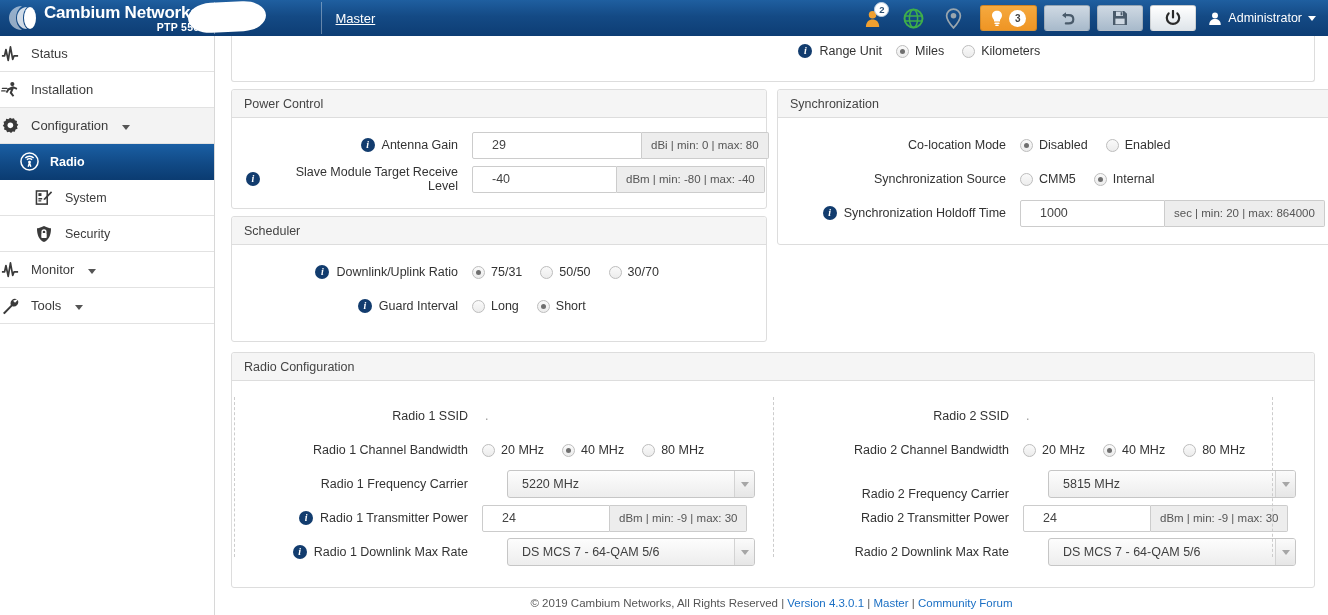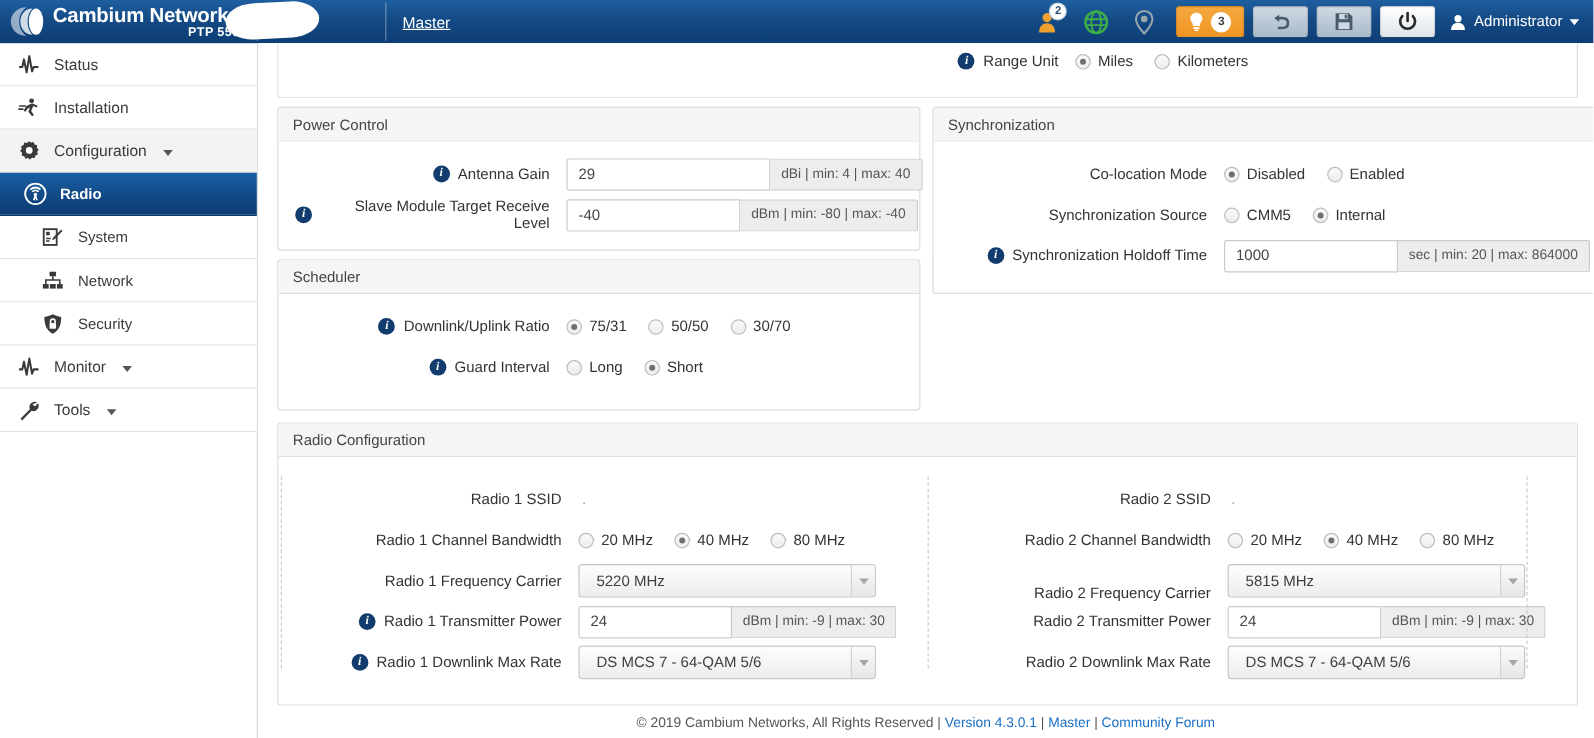--- a/index.html
+++ b/index.html
@@ -101,21 +101,21 @@
   .layout { display: flex; width: 1328px; height: 579px; }
 
   
   .sidebar {
     width: 215px; flex: 0 0 215px;
     background: #ffffff;
     border-right: 1px solid #d8d8d8;
   }
   .nav-item {
     height: 36px; display: flex; align-items: center;
-    padding-left: 14px; gap: 11px;
+    gap: 11px;
     border-bottom: 1px solid #e2e2e2;
     font-size: 13px; color: #3b3b3b; cursor: pointer;
     background: #ffffff;
   }
   .nav-item.grey { background: #f3f3f3; }
   .nav-item.sub { padding-left: 34px; font-size: 12.5px; }
   .nav-item.active {
     background: linear-gradient(to bottom,#1a5fa4 0%,#114a86 55%,#0b3c72 100%);
     color: #ffffff; font-weight: bold; border-bottom: 1px solid #0b3c72; padding-left: 19px;
   }
@@ -172,35 +172,35 @@
   .radio.on::after {
     content: ""; width: 5px; height: 5px; border-radius: 50%;
     background: #6f6f6f;
   }
   .rlabel { font-size: 12.5px; color: #333; margin-right: 12px; cursor: pointer; }
 
   
   .ingrp { display: flex; align-items: stretch; }
   .ctl-input {
     height: 27px; border: 1px solid #cccccc; background: #ffffff;
-    font-size: 12.5px; color: #444; padding: 0 9px; outline: none;
+    font-size: 12.5px; color: #444; padding: 0 19px; outline: none;
     font-family: "Liberation Sans", sans-serif;
     border-radius: 2px 0 0 2px;
   }
   .addon {
     height: 27px; line-height: 25px;
     background: #ededed; border: 1px solid #cccccc; border-left: none;
     font-size: 11.5px; color: #555; padding: 0 9px;
     border-radius: 0 2px 2px 0; white-space: nowrap;
   }
   .ctl-select {
     height: 28px; display: flex; align-items: center;
     border: 1px solid #c6c6c6; border-radius: 3px;
     background: linear-gradient(to bottom,#fdfdfd,#ededed);
-    cursor: pointer; overflow: hidden;
+    cursor: pointer; overflow: hidden; margin-left: 25px;
   }
   .ctl-select .sv {
     flex: 1; padding-left: 14px; font-size: 12.5px; color: #3f3f3f;
     white-space: nowrap; overflow: hidden;
   }
   .ctl-select .sbtn {
     width: 20px; height: 26px; border-left: 1px solid #d3d3d3;
     background: linear-gradient(to bottom,#fbfbfb,#e6e6e6);
     display: flex; align-items: center; justify-content: center;
   }
@@ -371,32 +371,20 @@
             <rect x="3.8" y="4.6" width="3.4" height="3.2" fill="#3a3a3a"></rect>
             <path d="M3.8 10.8 H8 M3.8 13.2 H7" stroke="#3a3a3a" stroke-width="1.5"></path>
             <path d="M17.8 2.6 L19 4 L11.6 11.6 L9.4 12.4 L10.2 10.2 Z" fill="#3a3a3a"></path>
           </svg>
         </span>
         <span>System</span>
       </div>
       <div class="nav-item sub">
         <span class="nav-icon">
           <svg width="18" height="18" viewBox="0 0 20 20">
-            <rect x="7" y="1.6" width="6" height="4.2" fill="#3a3a3a"></rect>
-            <rect x="0.8" y="13" width="5.4" height="4.2" fill="#3a3a3a"></rect>
-            <rect x="7.3" y="13" width="5.4" height="4.2" fill="#3a3a3a"></rect>
-            <rect x="13.8" y="13" width="5.4" height="4.2" fill="#3a3a3a"></rect>
-            <path d="M10 5.8 V9.2 M3.5 13 V9.2 H16.5 V13" fill="none" stroke="#3a3a3a" stroke-width="1.5"></path>
-          </svg>
-        </span>
-        <span>Network</span>
-      </div>
-      <div class="nav-item sub">
-        <span class="nav-icon">
-          <svg width="18" height="18" viewBox="0 0 20 20">
             <path d="M10 1 C6.4 2.8 3.4 3.4 2.2 3.6 C2.2 11.4 4.6 16.4 10 19 C15.4 16.4 17.8 11.4 17.8 3.6 C16.6 3.4 13.6 2.8 10 1 Z" fill="#3a3a3a"></path>
             <rect x="7" y="9" width="6" height="5.4" rx="0.8" fill="#fff"></rect>
             <path d="M7.9 9 V7.6 A2.1 2.1 0 0 1 12.1 7.6 V9" fill="none" stroke="#fff" stroke-width="1.5"></path>
           </svg>
         </span>
         <span>Security</span>
       </div>
       <div class="nav-item">
         <span class="nav-icon">
           <svg width="18" height="18" viewBox="0 0 20 20">
@@ -437,21 +425,21 @@
     <section class="panel" style="left:16px; top:53px; width:536px;">
       <div class="panel-head">Power Control</div>
       <div class="panel-body">
         <div class="row">
           <div class="lbl" style="width:226px;">
             <span class="iinfo">i</span>
             <span>Antenna Gain</span>
           </div>
           <div class="ctrl ingrp">
             <input class="ctl-input" style="width: 170px;" value="29">
-            <span class="addon">dBi | min: 4 | max: 40</span>
+            <span class="addon">dBi | min: 0 | max: 80</span>
           </div>
         </div>
         <div class="row">
           <div class="lbl" style="width:226px;">
             <span class="iinfo">i</span>
             <span>Slave Module Target Receive Level</span>
           </div>
           <div class="ctrl ingrp">
             <input class="ctl-input" style="width: 145px;" value="-40">
             <span class="addon">dBm | min: -80 | max: -40</span>

